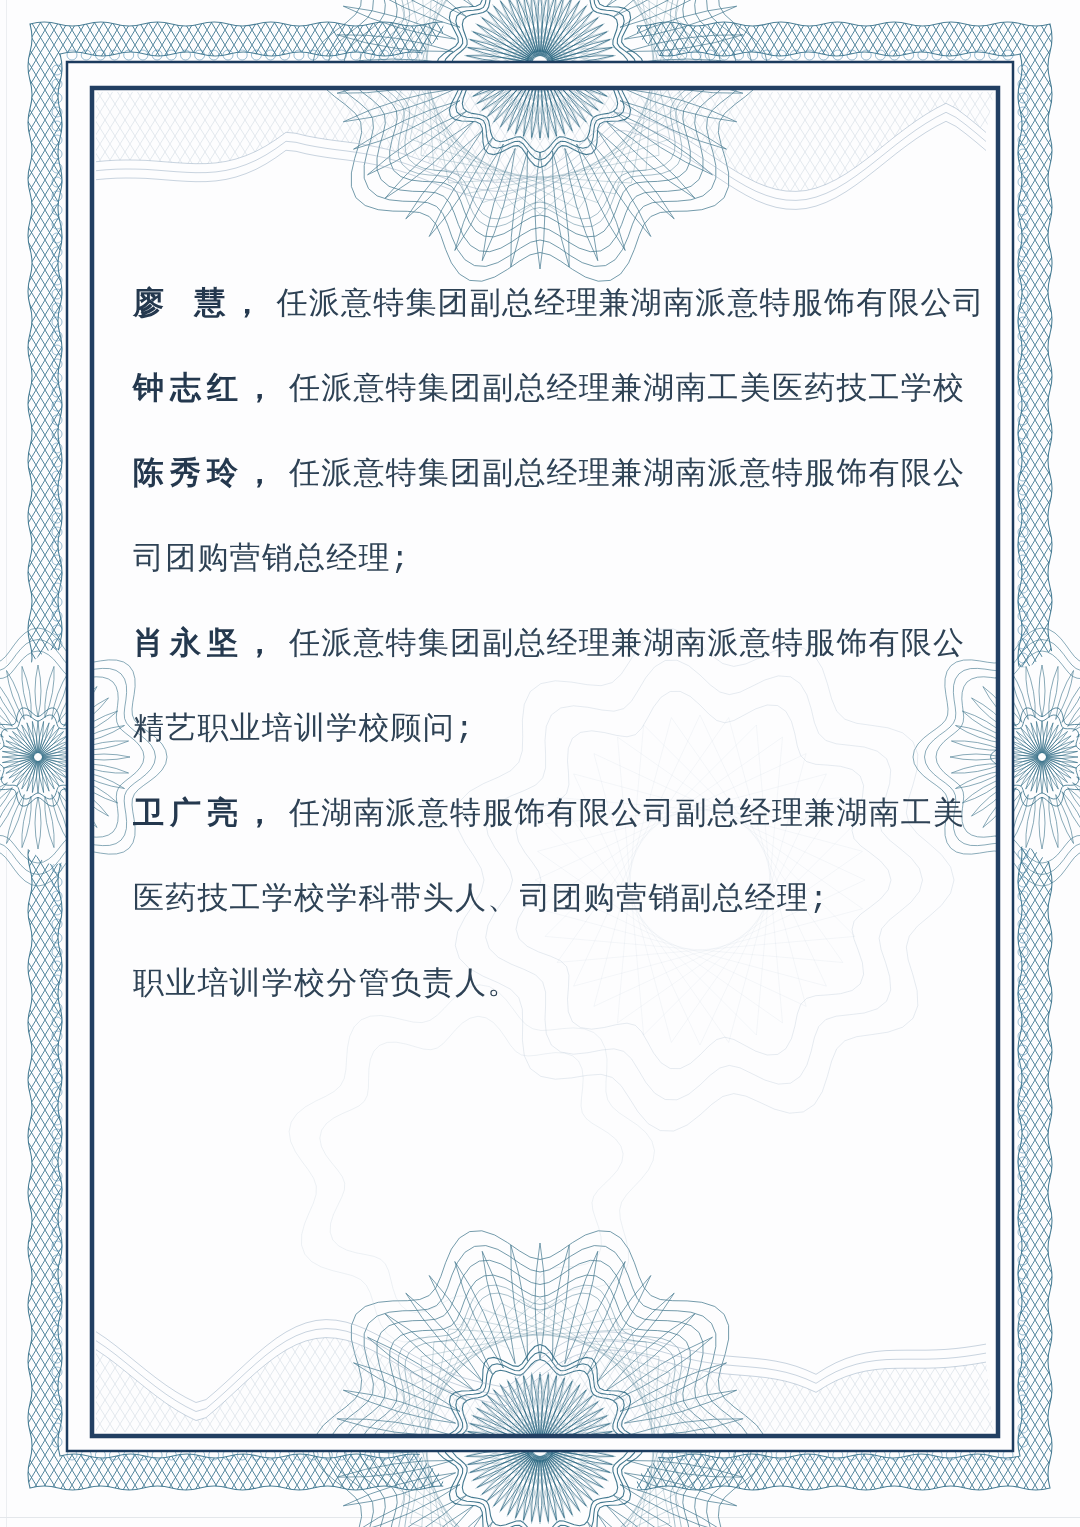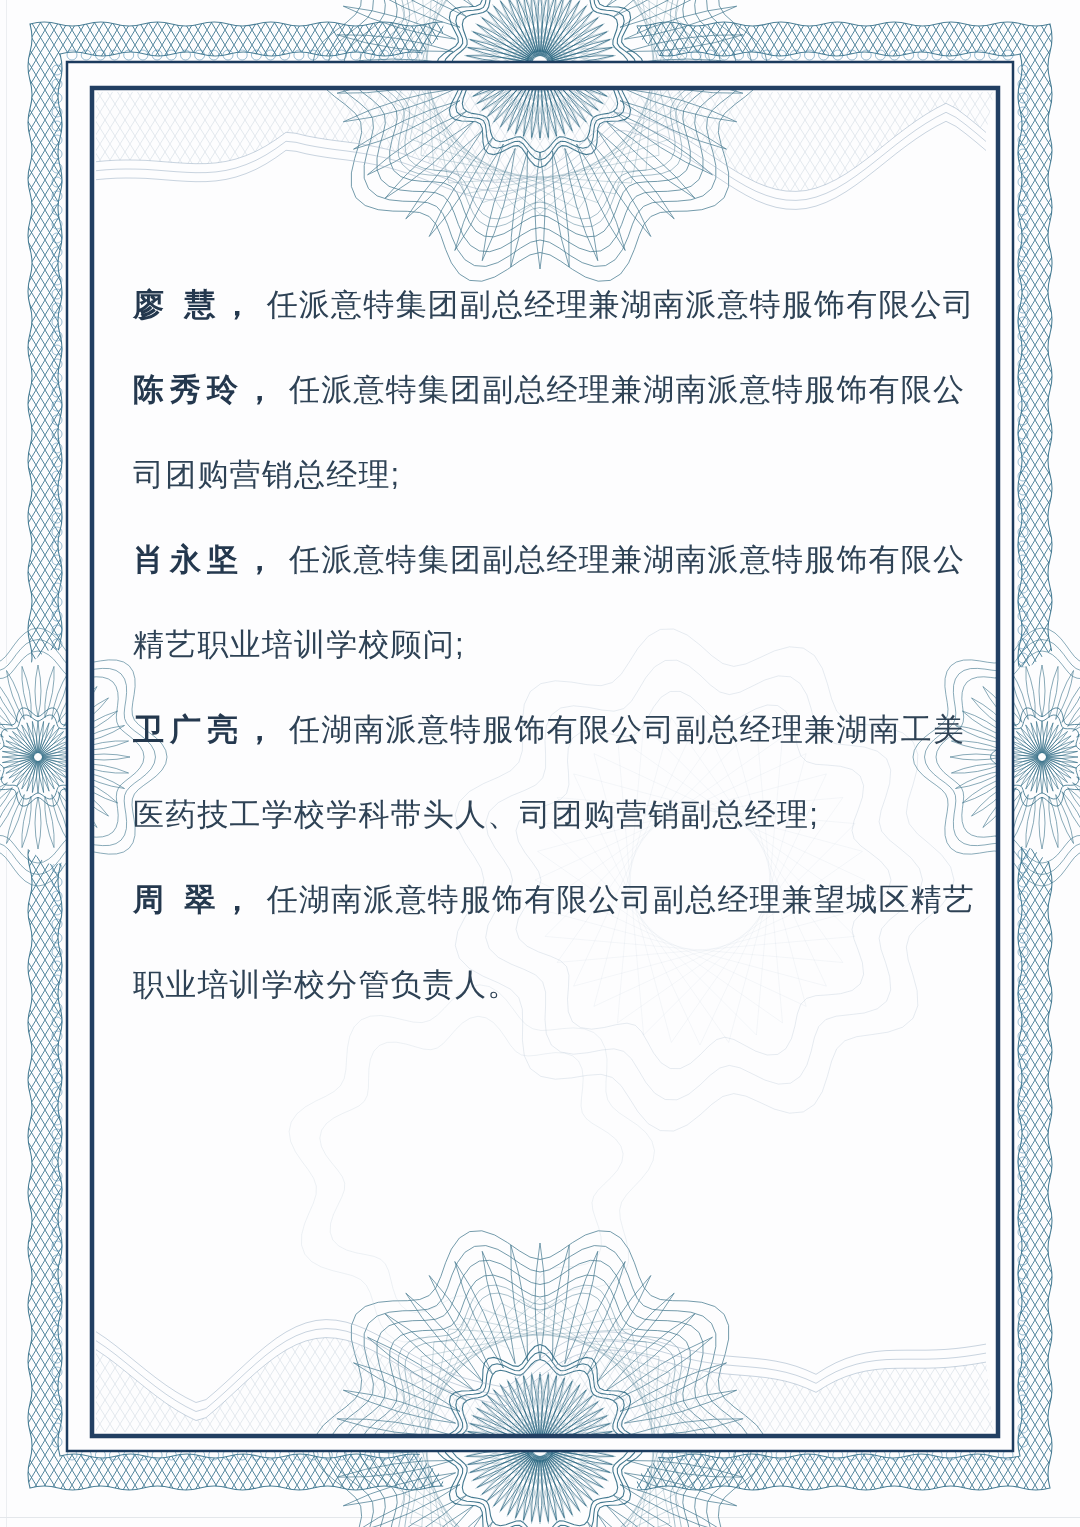--- a/index.html
+++ b/index.html
@@ -1,19 +1,19 @@
 <!DOCTYPE html>
 <html><head>
 <meta charset="utf-8">
 <style>
   html,body{margin:0;padding:0;background:#ffffff;}
   .page{
     position:relative;width:1080px;height:1527px;
     background:var(--bg,#fdfdfe);overflow:hidden;
-    font-family:Liberation Sans, sans-serif;
+    font-family:Liberation Mono, monospace;
   }
   .border-svg{position:absolute;left:0;top:0;width:1080px;height:1527px;z-index:1;}
   .content{
     position:absolute;left:133px;top:262px;width:850px;z-index:2;
   }
   .line{
     height:85px;line-height:85px;font-size:31px;letter-spacing:1.2px;
     color:var(--text,#2e4255);white-space:nowrap;
   }
   .name{
@@ -1029,26 +1029,26 @@
         <path d="M617.6,1170.0L611.2,1177.4L604.2,1184.1L598.0,1190.3L593.7,1196.3L592.0,1202.7L592.8,1209.9L595.4,1218.2L598.6,1227.3L601.0,1236.8L601.4,1245.9L599.1,1253.8L593.8,1260.0L586.0,1264.0L576.7,1266.1L566.9,1266.9L557.7,1267.5L550.0,1268.8L544.1,1272.0L539.7,1277.3L536.2,1284.7L532.9,1293.5L529.0,1302.5L523.9,1310.5L517.4,1316.0L509.8,1318.4L501.4,1317.5L492.8,1313.8L484.5,1308.4L477.0,1302.8L470.0,1298.2L463.4,1295.9L456.7,1296.3L449.6,1299.1L441.6,1303.5L433.0,1308.1L424.0,1311.6L415.2,1312.7L407.4,1310.7L401.0,1305.5L396.2,1297.8L393.0,1288.6L390.7,1279.1L388.5,1270.7L385.4,1264.0L380.7,1259.3L374.0,1256.4L365.6,1254.6L356.1,1252.8L346.7,1250.1L338.6,1245.9L332.8,1239.9L330.2,1232.2L330.6,1223.5L333.5,1214.4L337.7,1205.5L341.7,1197.3L344.4,1189.9L344.7,1183.2L342.3,1176.7L337.6,1170.0L331.6,1162.7L325.7,1154.8L321.4,1146.5L319.8,1138.1L321.6,1130.2L326.5,1123.4L334.0,1117.8L342.8,1113.4L351.6,1109.6L359.0,1105.9L364.3,1101.3L367.3,1095.4L368.4,1087.8L368.6,1078.7L368.9,1068.9L370.4,1059.4L373.8,1051.2L379.5,1045.4L387.2,1042.4L396.2,1042.2L405.8,1044.0L415.1,1046.7L423.6,1049.1L430.9,1049.7L437.3,1048.0L443.1,1043.7L449.0,1037.3L455.3,1030.0L462.3,1023.1L470.0,1018.2L478.1,1016.3L486.0,1017.8L493.4,1022.5L499.8,1029.6L505.5,1037.7L510.5,1045.3L515.6,1051.3L521.3,1054.9L528.1,1056.0L536.2,1055.3L545.5,1053.8L555.3,1052.6L564.7,1053.1L572.7,1055.9L578.7,1061.3L582.1,1069.1L583.2,1078.4L582.6,1088.2L581.5,1097.6L581.0,1105.9L582.3,1112.8L586.0,1118.4L592.0,1123.2L599.8,1127.8L608.1,1133.0L615.6,1139.0L620.9,1146.1L623.1,1153.9L621.9,1162.0L617.6,1170.0Z" fill="none" stroke="#a9bccd" stroke-width="1" opacity="0.2"></path>
         <path d="M648.4,1170.0L641.3,1179.0L633.5,1187.2L626.5,1194.8L621.6,1202.2L619.6,1210.1L620.3,1218.8L622.9,1228.7L626.1,1239.5L628.4,1250.7L628.5,1261.5L625.5,1271.0L619.2,1278.4L610.1,1283.5L599.3,1286.4L587.9,1287.9L577.2,1289.0L568.1,1291.1L560.8,1295.0L555.3,1301.3L550.8,1310.0L546.5,1320.1L541.4,1330.4L535.1,1339.5L527.2,1345.9L517.9,1348.8L507.8,1348.0L497.6,1344.1L487.7,1338.2L478.5,1332.0L470.0,1327.0L461.9,1324.4L453.7,1324.7L445.0,1327.7L435.5,1332.4L425.1,1337.4L414.4,1341.0L404.0,1342.0L394.6,1339.4L386.7,1333.4L380.8,1324.5L376.6,1313.9L373.4,1303.0L370.3,1293.1L366.3,1285.2L360.5,1279.5L352.6,1275.7L342.7,1273.1L331.7,1270.4L320.9,1266.8L311.5,1261.5L304.8,1254.2L301.5,1245.0L301.7,1234.6L304.6,1223.7L309.0,1213.1L313.3,1203.3L316.1,1194.4L316.3,1186.2L313.6,1178.2L308.4,1170.0L301.8,1161.2L295.3,1151.6L290.7,1141.6L289.1,1131.5L291.2,1122.1L296.9,1113.8L305.5,1106.8L315.5,1101.2L325.5,1096.4L334.1,1091.5L340.4,1085.8L344.2,1078.6L345.9,1069.5L346.6,1058.9L347.5,1047.5L349.7,1036.4L354.1,1026.9L361.0,1019.9L370.1,1016.2L380.8,1015.5L392.1,1017.2L403.1,1019.8L413.2,1022.1L422.1,1022.6L429.9,1020.4L437.1,1015.4L444.4,1008.2L452.1,1000.0L460.7,992.4L470.0,987.0L479.7,984.8L489.3,986.6L498.2,991.9L506.2,999.9L513.1,1009.0L519.5,1017.7L525.8,1024.5L532.9,1028.8L541.1,1030.5L550.8,1030.0L561.7,1028.7L573.2,1027.9L584.3,1028.9L593.8,1032.5L600.9,1039.1L605.2,1048.2L607.0,1059.1L606.8,1070.6L606.0,1081.7L605.9,1091.5L607.7,1099.8L612.1,1106.7L619.1,1112.8L627.9,1118.7L637.4,1125.1L645.9,1132.6L651.9,1141.2L654.5,1150.6L653.1,1160.4L648.4,1170.0Z" fill="none" stroke="#a9bccd" stroke-width="1" opacity="0.2"></path>
       </g>
       <rect x="67" y="62" width="946" height="1389" fill="none" stroke="#1c3b5e" stroke-width="2.5"></rect>
       <rect x="92" y="88" width="906" height="1348" fill="none" stroke="#223f62" stroke-width="4.5"></rect>
     </svg>
 
   <div class="content">
     <div class="line"><span class="name">廖 慧，</span><span>任派意特集团副总经理兼湖南派意特服饰有限公司</span></div>
 
+    <div class="line"><span class="name">钟志红，</span><span>任派意特集团副总经理兼湖南工美医药技工学校</span></div>
 
     <div class="line"><span class="name">陈秀玲，</span><span>任派意特集团副总经理兼湖南派意特服饰有限公</span></div>
     <div class="line"><span>司团购营销总经理;</span></div>
 
     <div class="line"><span class="name">肖永坚，</span><span>任派意特集团副总经理兼湖南派意特服饰有限公</span></div>
     <div class="line"><span>精艺职业培训学校顾问;</span></div>
 
     <div class="line"><span class="name">卫广亮，</span><span>任湖南派意特服饰有限公司副总经理兼湖南工美</span></div>
     <div class="line"><span>医药技工学校学科带头人、司团购营销副总经理;</span></div>
 
-    <div class="line"><span class="name">周 翠，</span><span>任湖南派意特服饰有限公司副总经理兼望城区精艺</span></div>
     <div class="line"><span>职业培训学校分管负责人。</span></div>
   </div>
 </div>
 
 </body></html>

